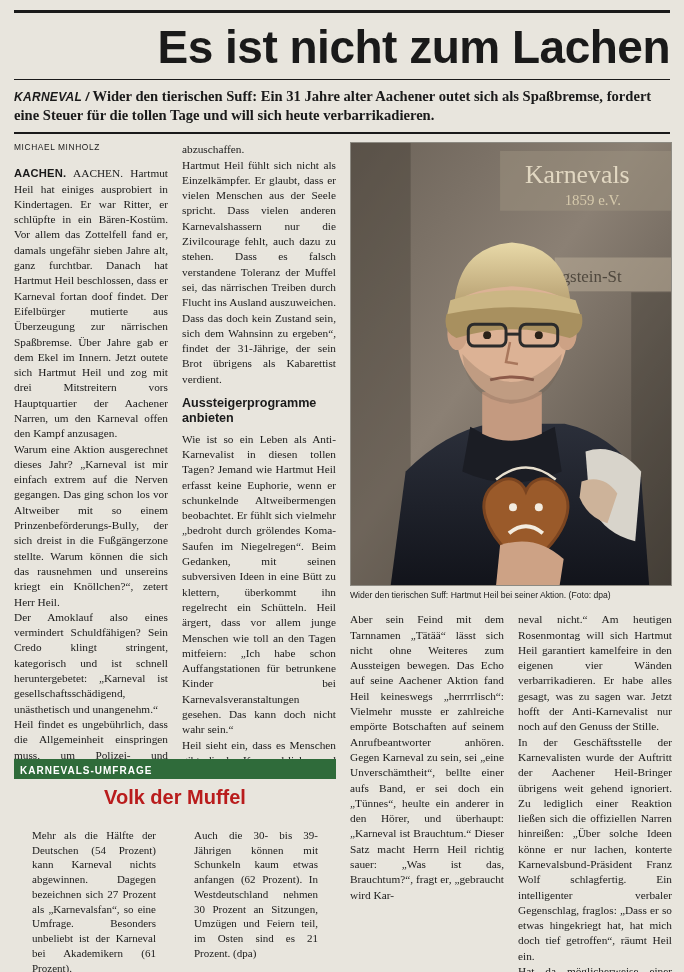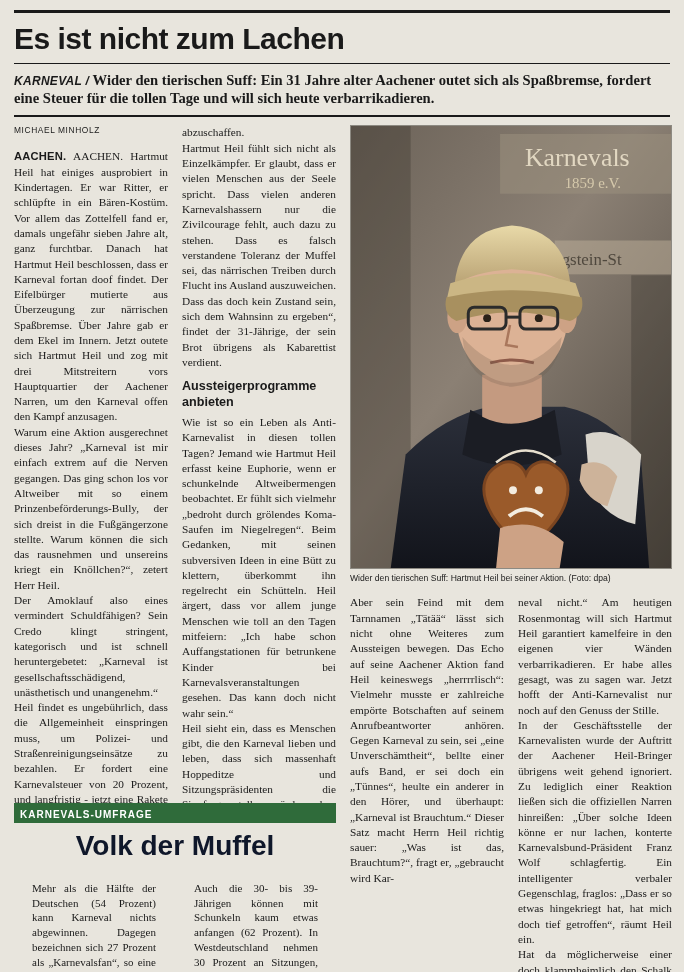--- a/index.html
+++ b/index.html
@@ -19,23 +19,23 @@
     padding: 0 14px;
   }
   .rule-top {
     height: 3px;
     background: #1a1a1a;
     margin: 10px 0 0 0;
   }
   .headline {
     font-family: "Liberation Sans", sans-serif;
     font-weight: bold;
-    font-size: 30px;
+    font-size: 46px;
     line-height: 1.05;
-    text-align: left;
+    text-align: right;
     letter-spacing: -0.5px;
     margin: 10px 0 8px 0;
   }
   .rule-thin {
     height: 1px;
     background: #1a1a1a;
     margin: 0 0 7px 0;
   }
   .deck {
     font-family: "Liberation Serif", serif;
@@ -112,21 +112,21 @@
   }
   .caption {
     font-family: "Liberation Sans", sans-serif;
     font-size: 8.6px;
     margin-top: 4px;
     color: #1a1a1a;
   }
   
   .lower {
     position: absolute;
-    top: 663px;
+    top: 619px;
     left: 14px;
     width: 656px;
     height: 310px;
   }
   .umfrage {
     position: absolute;
     left: 0;
     top: 140px;
     width: 322px;
     border-top: 3px solid #2f6b3a;
@@ -138,22 +138,22 @@
     color: #ffffff;
     font-family: "Liberation Sans", sans-serif;
     font-weight: bold;
     font-size: 10px;
     letter-spacing: 1px;
     padding: 3px 6px;
   }
   .umfrage-title {
     font-family: "Liberation Sans", sans-serif;
     font-weight: bold;
-    font-size: 28px;
-    color: #0f172a;
+    font-size: 20px;
+    color: #b91c1c;
     text-align: center;
     margin: 7px 0 7px 0;
   }
   .umfrage-cols {
     display: flex;
     gap: 14px;
     padding: 0 6px 8px 6px;
   }
   .umfrage-cols p {
     margin: 12px;

